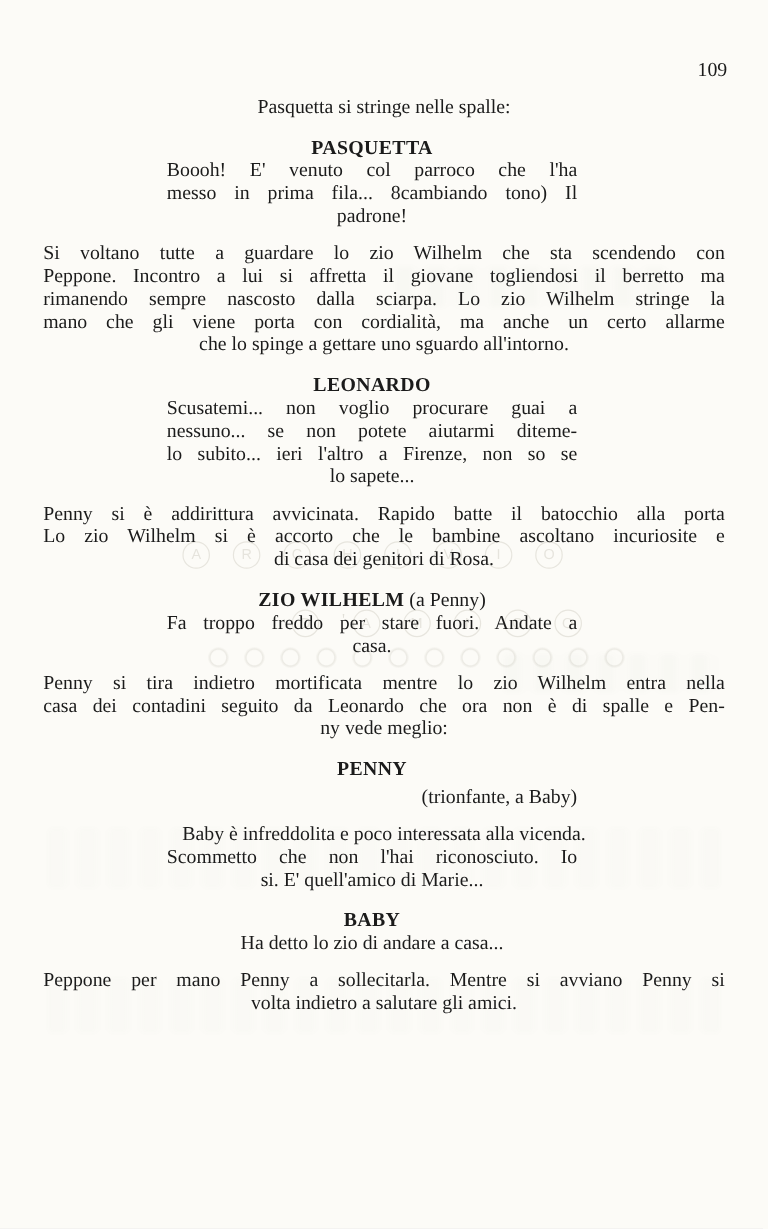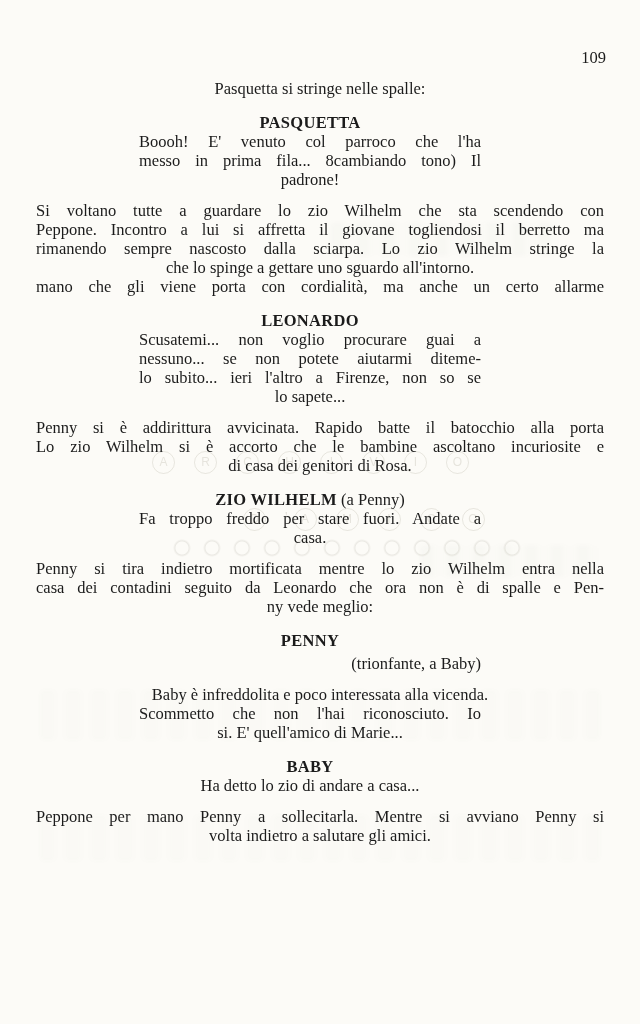--- a/index.html
+++ b/index.html
@@ -150,22 +150,22 @@
         <div class="blk blk-cue"><span class="cue-name">PASQUETTA</span></div>
         <div class="blk blk-dialogue">
           <div class="line line-just">Boooh! E' venuto col parroco che l'ha</div>
           <div class="line line-just">messo in prima fila... 8cambiando tono) Il</div>
           <div class="line line-last">padrone!</div>
         </div>
         <div class="blk blk-action">
           <div class="line line-just">Si voltano tutte a guardare lo zio Wilhelm che sta scendendo con</div>
           <div class="line line-just">Peppone. Incontro a lui si affretta il giovane togliendosi il berretto ma</div>
           <div class="line line-just">rimanendo sempre nascosto dalla sciarpa. Lo zio Wilhelm stringe la</div>
+          <div class="line line-just">mano che gli viene porta con cordialità, ma anche un certo allarme</div>
           <div class="line line-last">che lo spinge a gettare uno sguardo all'intorno.</div>
-          <div class="line line-just">mano che gli viene porta con cordialità, ma anche un certo allarme</div>
         </div>
         <div class="blk blk-cue"><span class="cue-name">LEONARDO</span></div>
         <div class="blk blk-dialogue">
           <div class="line line-just">Scusatemi... non voglio procurare guai a</div>
           <div class="line line-just">nessuno... se non potete aiutarmi diteme-</div>
           <div class="line line-just">lo subito... ieri l'altro a Firenze, non so se</div>
           <div class="line line-last">lo sapete...</div>
         </div>
         <div class="blk blk-action">
           <div class="line line-just">Penny si è addirittura avvicinata. Rapido batte il batocchio alla porta</div>

